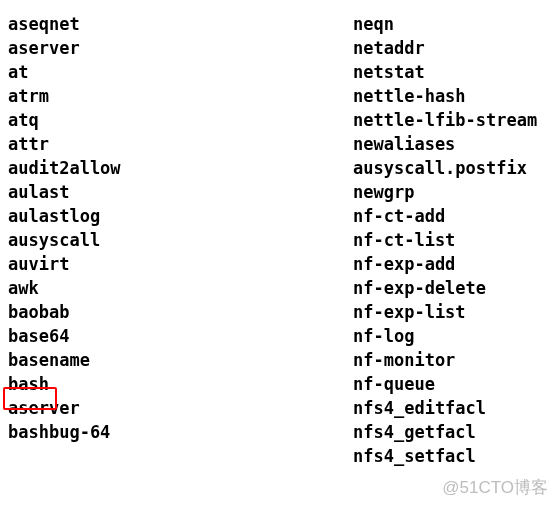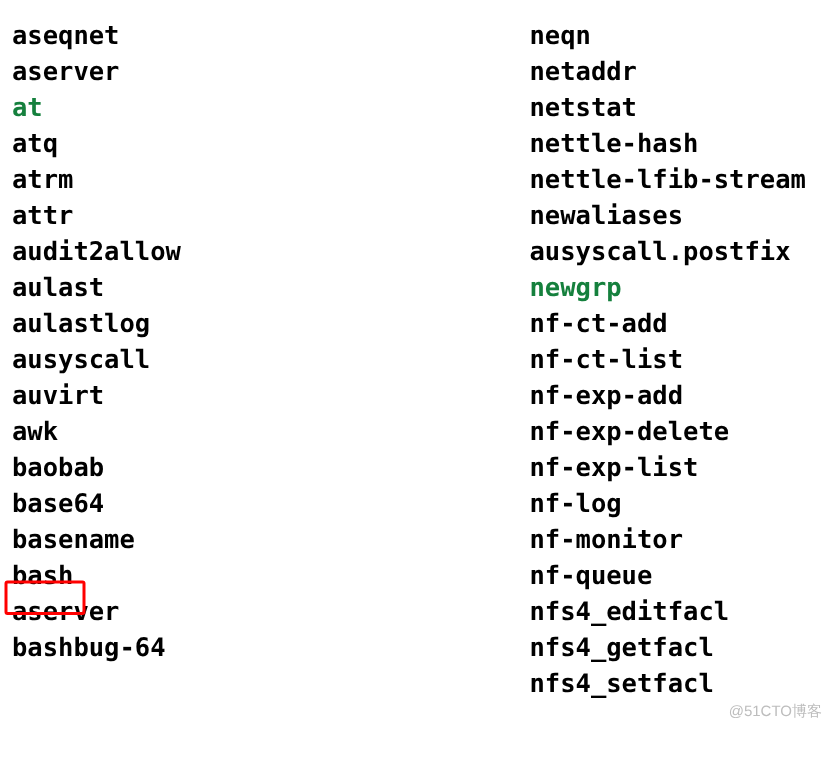--- a/index.html
+++ b/index.html
@@ -32,52 +32,52 @@
     }
     .col-right {
       flex: 1;
     }
     .cmd {
       white-space: pre;
       color: #000000;
       letter-spacing: 0px;
     }
     .dim {
-      color: #15803d;
+      color: #000000;
     }
     .highlight-box {
       position: absolute;
       border: 2px solid #ff0000;
       border-radius: 2px;
       pointer-events: none;
     }
     .arrow-svg {
       position: absolute;
       pointer-events: none;
     }
     .watermark {
       position: absolute;
       right: 6px;
-      bottom: 24px;
+      bottom: 6px;
       color: #bdbdbd;
-      font-size: 10px;
+      font-size: 17px;
       font-weight: normal;
       font-family: Arial, sans-serif;
     }
   </style>
 </head>
 <body>
 
 <div class="terminal-output">
   <div class="column col-left">
       <span class="cmd">aseqnet</span>
       <span class="cmd">aserver</span>
       <span class="cmd dim">at</span>
+      <span class="cmd">atrm</span>
       <span class="cmd">atq</span>
-      <span class="cmd">atrm</span>
       <span class="cmd">attr</span>
       <span class="cmd">audit2allow</span>
       <span class="cmd">aulast</span>
       <span class="cmd">aulastlog</span>
       <span class="cmd">ausyscall</span>
       <span class="cmd">auvirt</span>
       <span class="cmd">awk</span>
       <span class="cmd">baobab</span>
       <span class="cmd">base64</span>
       <span class="cmd">basename</span>

